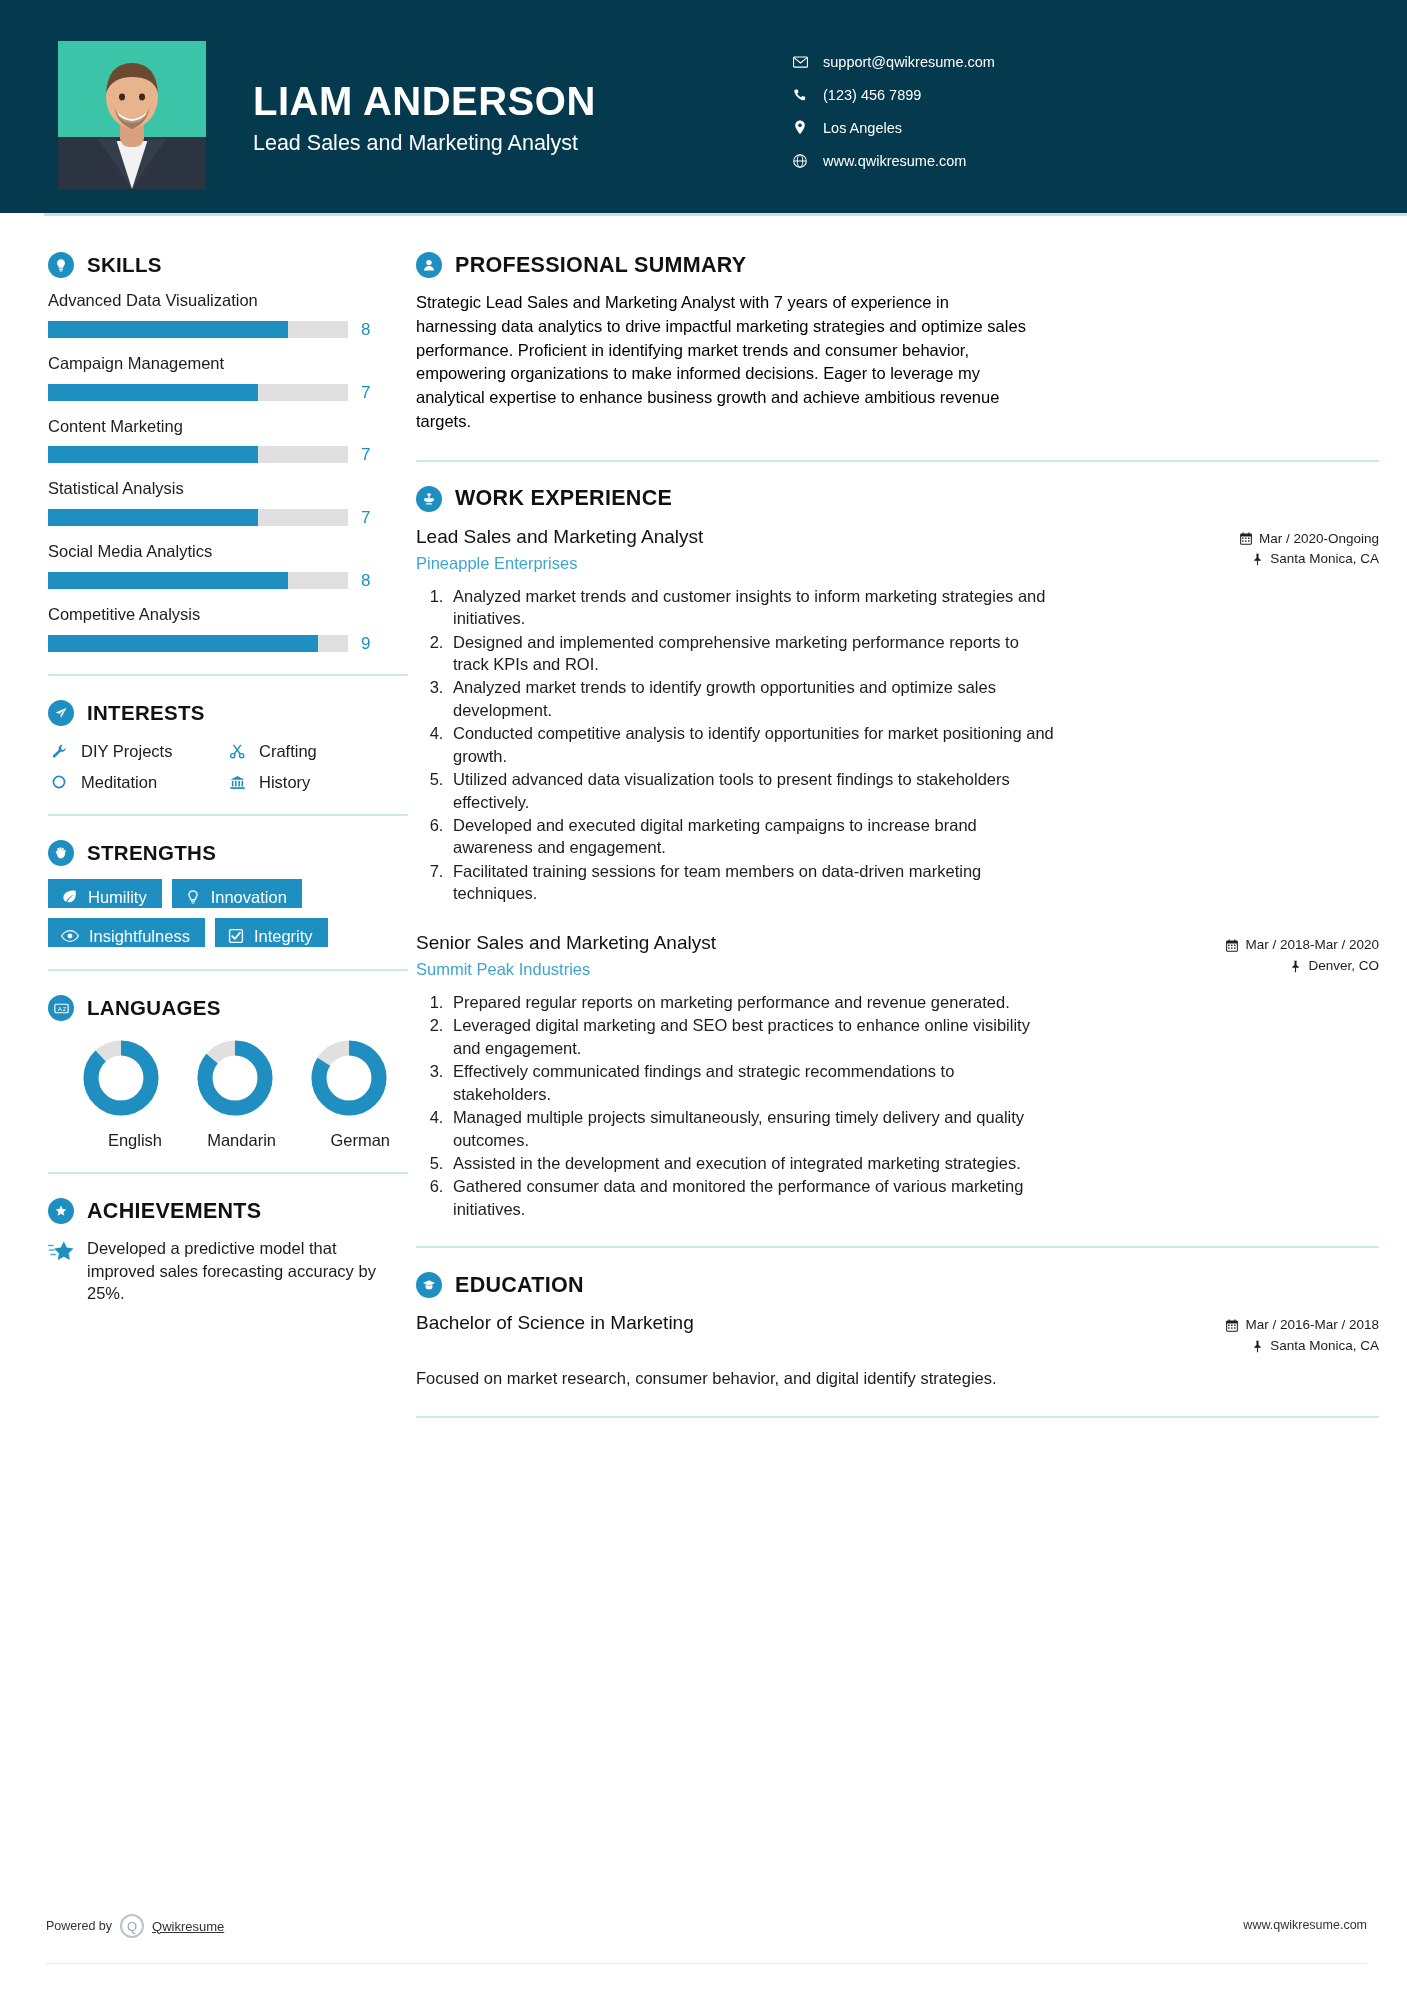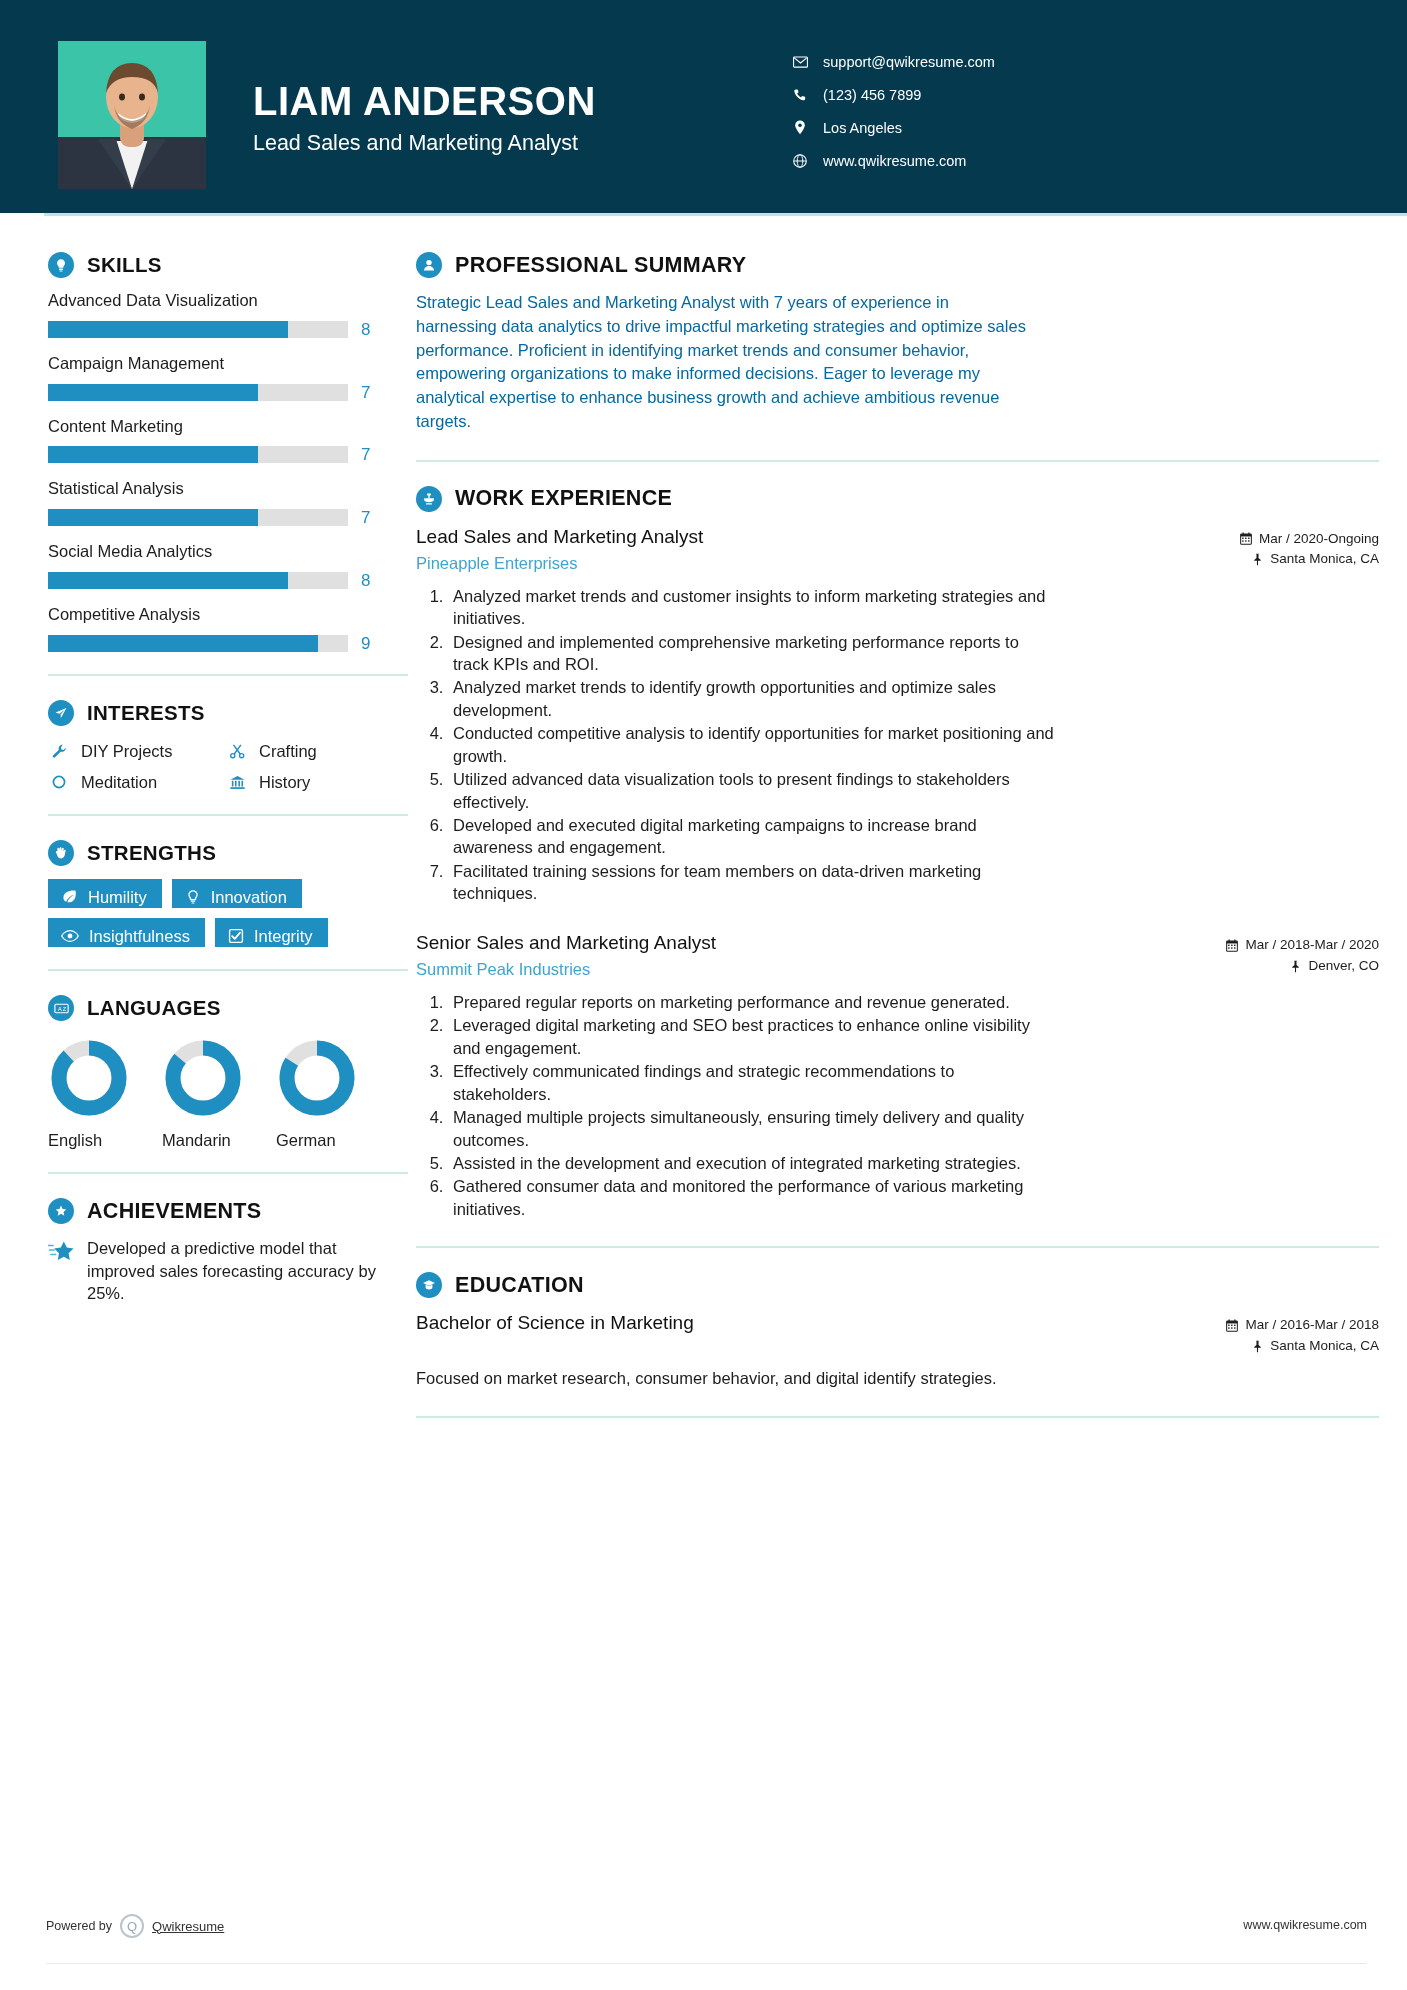--- a/index.html
+++ b/index.html
@@ -185,21 +185,21 @@
     align-items: center;
     gap: 10px;
     line-height: 1.1;
   }
   .tag .ico { display:flex; align-items:center; flex:0 0 auto; }
 
   
   .langs { display: flex; gap: 0; margin-top: 16px; }
   .lang {
     width: 114px;
-    text-align: left;
+    text-align: right;
   }
   .lang-label {
     font-size: 16.5px;
     color: #1d1d1d;
     margin-top: 8px;
   }
 
   
   .ach {
     display: flex;
@@ -209,21 +209,21 @@
   .ach .ico { width: 26px; flex: 0 0 auto; padding-top: 3px; }
   .ach-text {
     font-size: 16.5px;
     color: #1d1d1d;
     line-height: 1.37;
   }
 
   
   .summary {
     font-size: 16.5px;
-    color: #0369a1;
+    color: #000000;
     line-height: 1.44;
     max-width: 610px;
     margin-top: 12px;
   }
   .entry { margin-bottom: 4px; }
   .entry-head {
     display: flex;
     justify-content: space-between;
     align-items: flex-start;
   }

